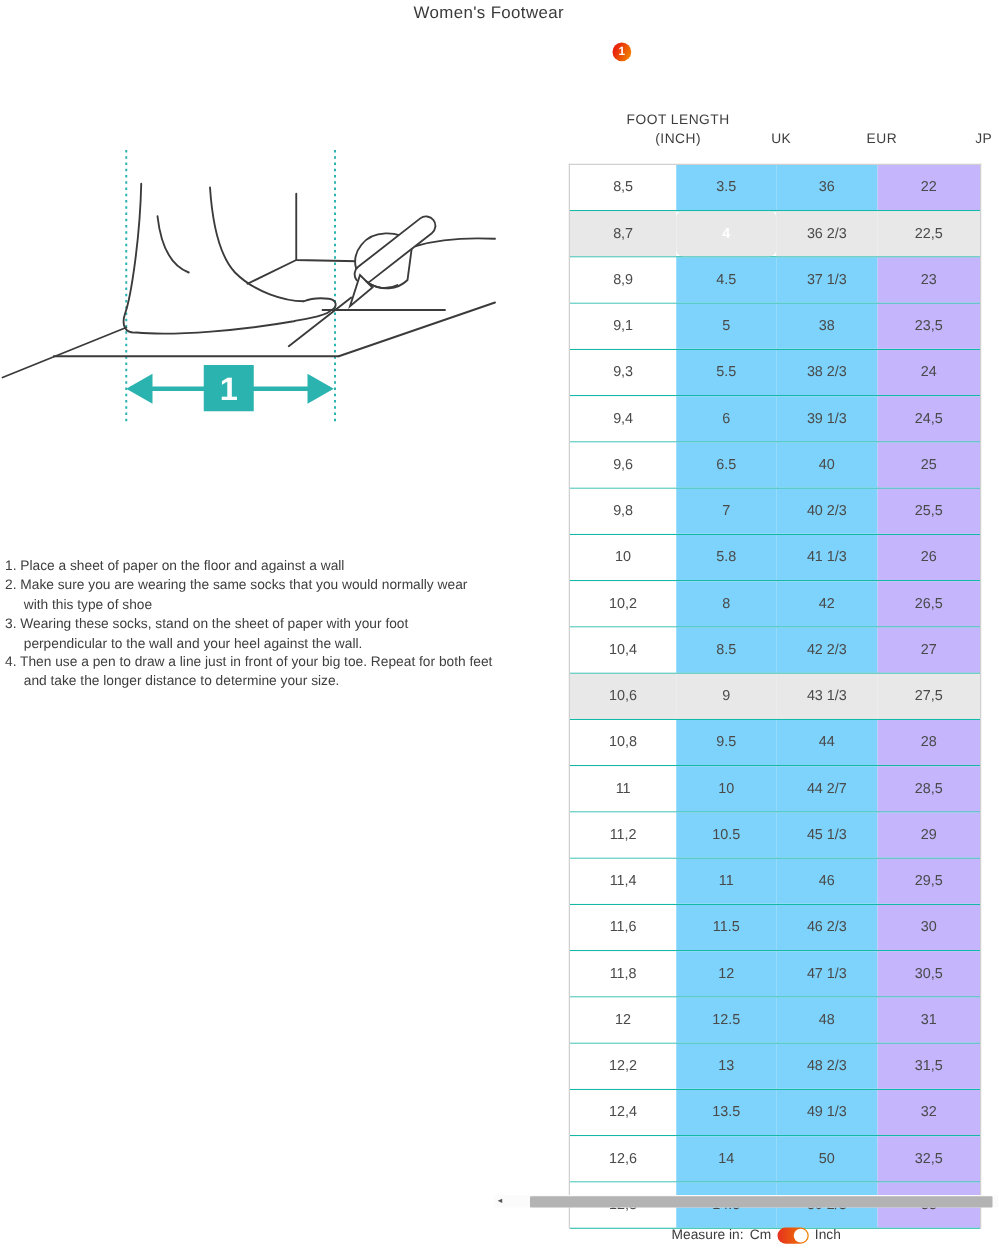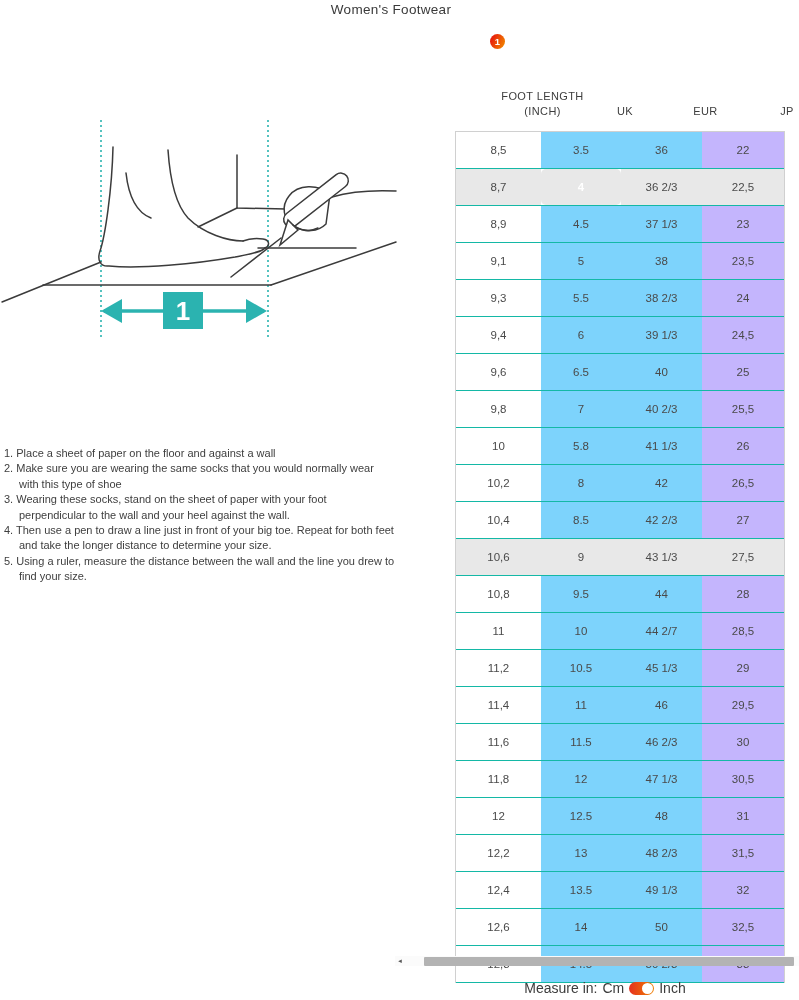--- a/index.html
+++ b/index.html
@@ -39,21 +39,21 @@
                  border-radius:5px;color:#fff;font-weight:bold;}
 
   .hscroll{position:absolute;left:395px;top:956px;width:404px;height:10px;
            background:#fbfbfb;display:flex;align-items:center;}
   .sb-arrow{width:10px;font-size:6px;color:#555;line-height:10px;text-align:center;}
   .sb-thumb{height:9px;background:#b3b3b3;border-radius:1px;
             flex:0 0 370px;margin-left:19px;}
 
   .footer{position:absolute;top:980px;left:440px;width:330px;height:16px;
           display:flex;align-items:center;justify-content:center;gap:5px;
-          font-size:14px;color:#3c3c3c;}
+          font-size:11px;color:#3c3c3c;}
   .toggle{width:25px;height:13px;border-radius:7px;position:relative;
           background:linear-gradient(90deg,#e6311f,#ef8100);}
   .knob{position:absolute;right:1px;top:1px;width:11px;height:11px;border-radius:50%;background:#fff;}
 </style>
 </head>
 <body>
 
 <div class="page">
 
   <div class="title">Women's Footwear</div>
@@ -94,21 +94,20 @@
       <rect x="163" y="192" width="40" height="37" fill="#2bb3b0"></rect>
       <text x="183" y="220" text-anchor="middle" font-size="26" font-weight="bold" fill="#ffffff" font-family="Liberation Sans, sans-serif">1</text>
     </g>
   </svg>
 
   <div class="instructions">
       <div class="instr">1. Place a sheet of paper on the floor and against a wall</div>
       <div class="instr">2. Make sure you are wearing the same socks that you would normally wear with this type of shoe</div>
       <div class="instr">3. Wearing these socks, stand on the sheet of paper with your foot perpendicular to the wall and your heel against the wall.</div>
       <div class="instr">4. Then use a pen to draw a line just in front of your big toe. Repeat for both feet and take the longer distance to determine your size.</div>
-      <div class="instr">5. Using a ruler, measure the distance between the wall and the line you drew to find your size.</div>
     </div>
 
   <div class="size-table">
     <div class="badge">1</div>
     <div class="thead">
       <div class="th w1">
         <span>FOOT LENGTH</span><br>
         <span>(INCH)</span>
       </div>
       <div class="th w2">UK</div>

